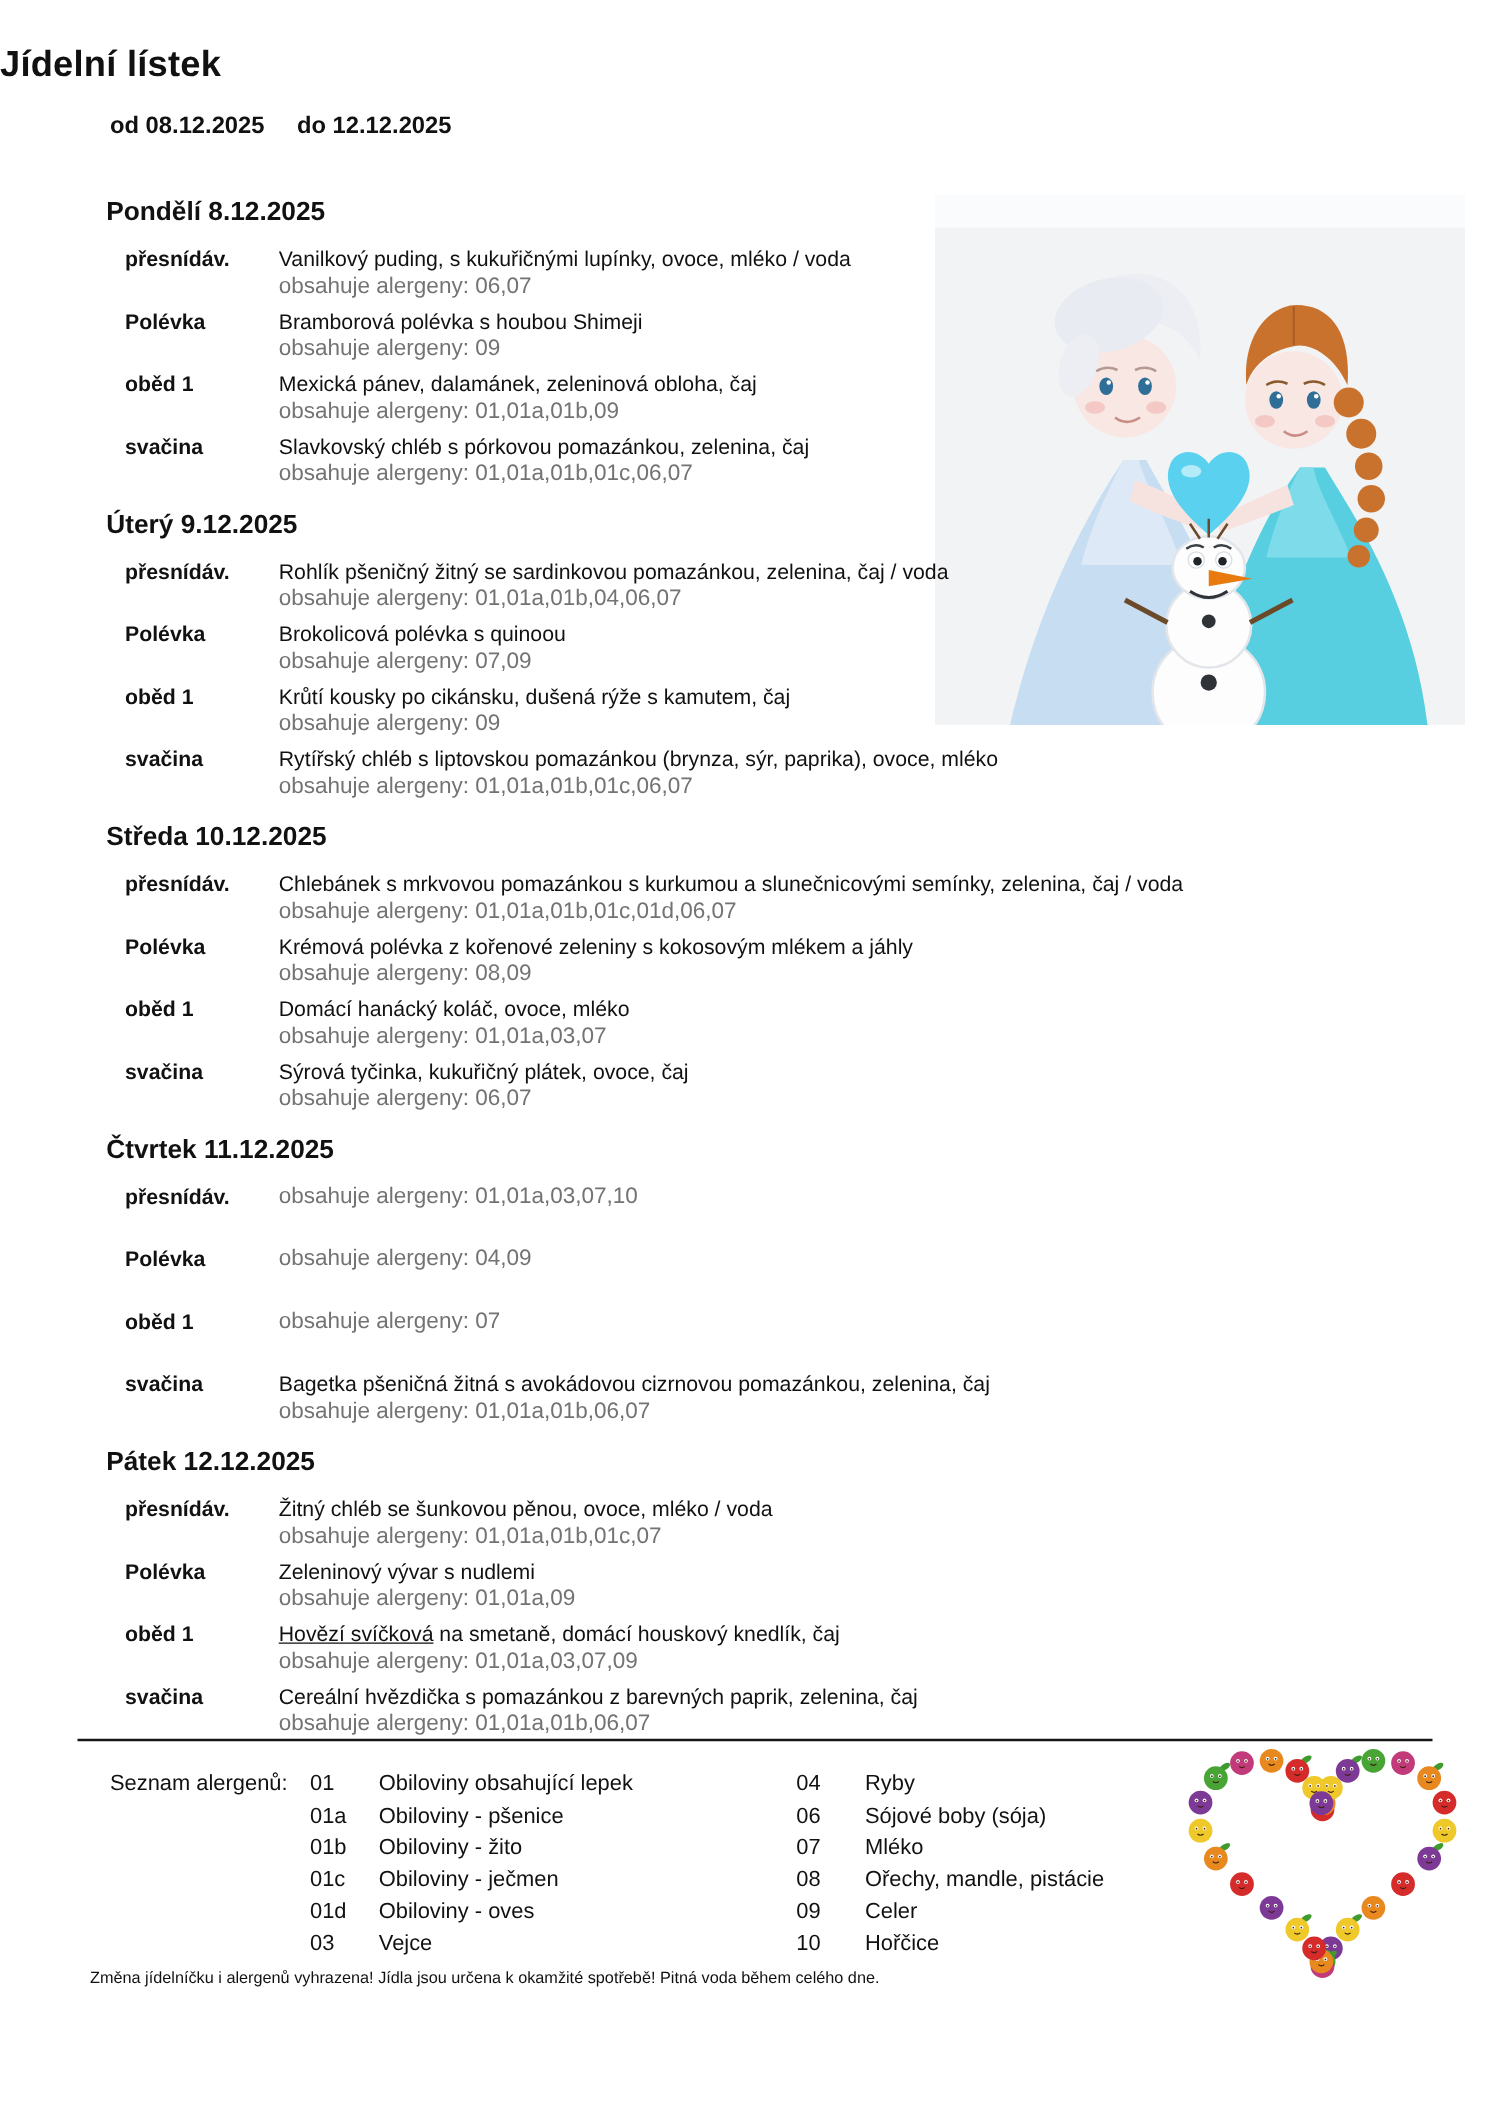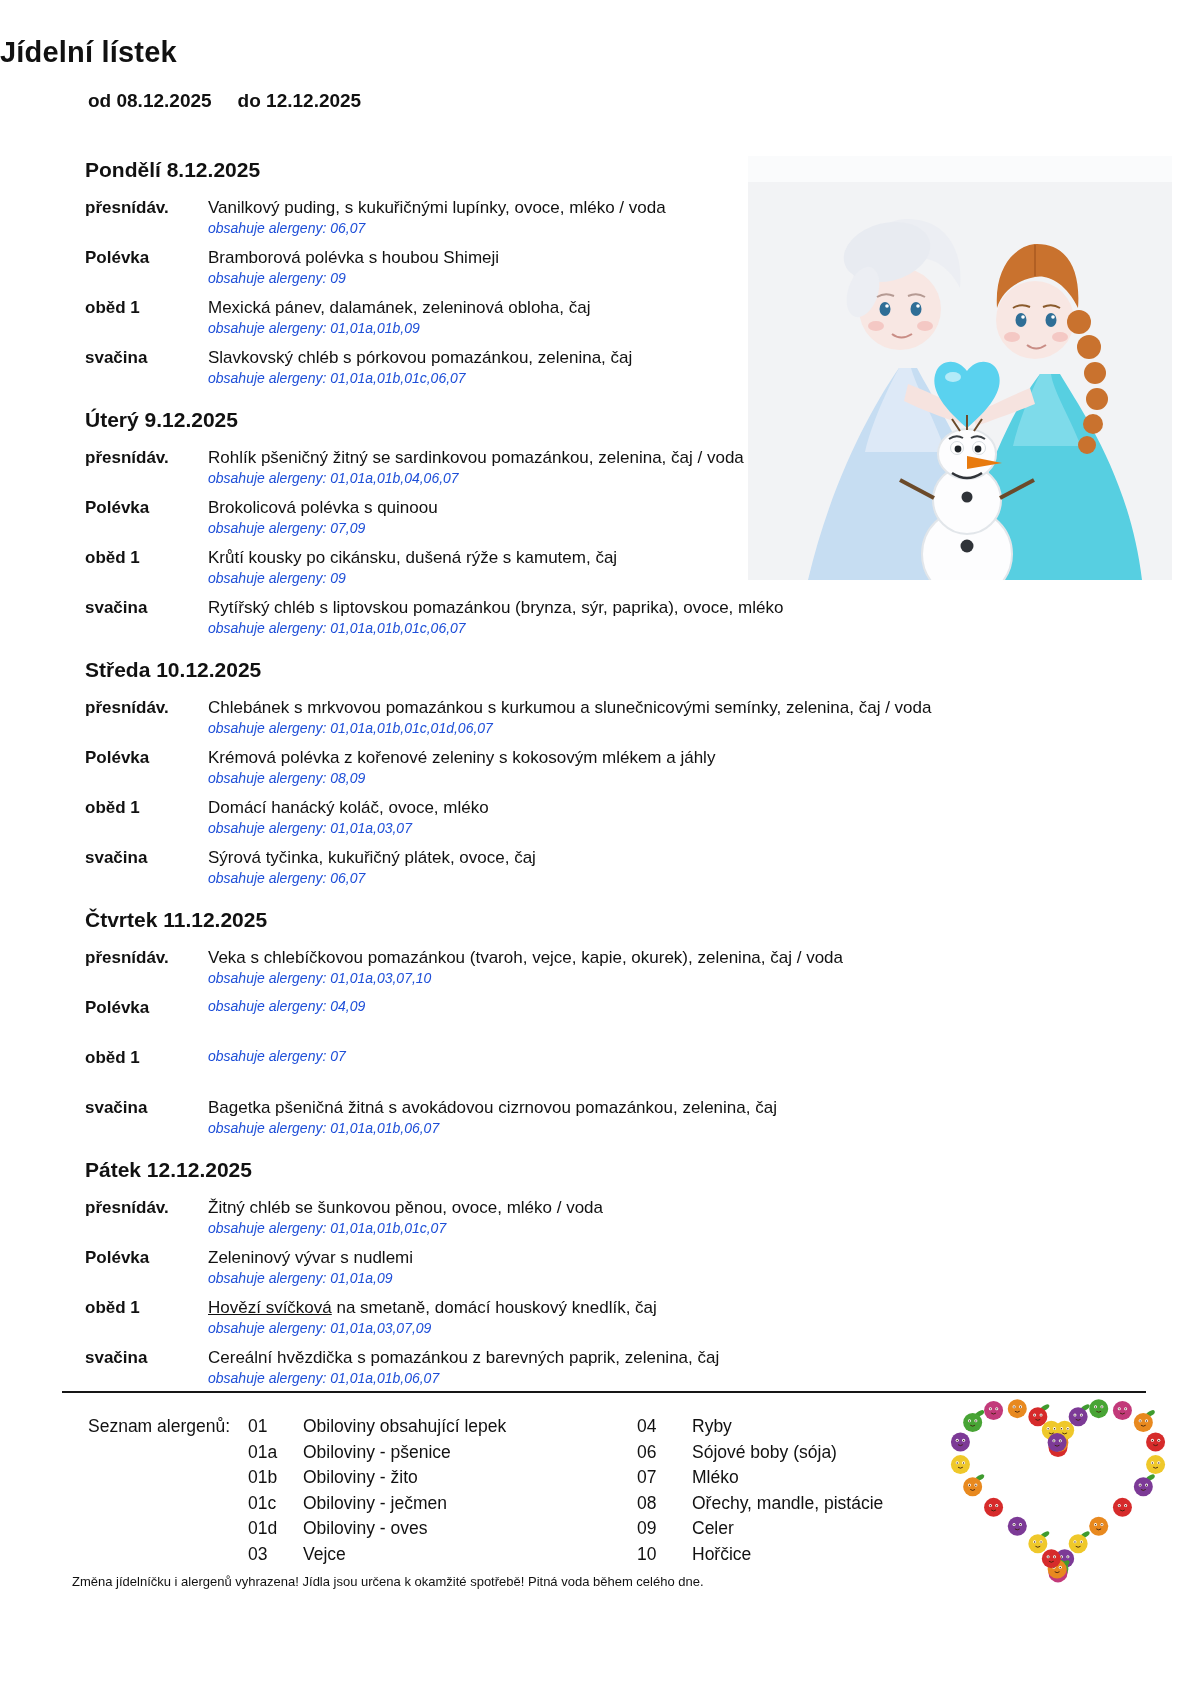--- a/index.html
+++ b/index.html
@@ -18,27 +18,27 @@
   .date-range {
     position: absolute; top: 90px; left: 88px;
     font-size: 19px; font-weight: 700;
   }
   .date-range .from { margin-right: 26px; }
 
   
   .menu { position: absolute; top: 157px; left: 85px; width: 1000px; z-index: 2; }
   .day { height: 250px; }
   .day-title { font-size: 21px; font-weight: 700; line-height: 26px; }
-  .day-meals { margin-top: 14px; }
+  .day-meals { margin-top: 14px; margin-left: 15px; }
   .meal { display: flex; height: 50px; }
   .meal-label { width: 123px; flex: none; font-size: 17px; font-weight: 700; line-height: 22px; }
   .meal-body { white-space: nowrap; }
   .meal-dish { font-size: 17px; line-height: 22px; }
   .dish-underlined { text-decoration: underline; }
-  .meal-allergens { font-size: 14px; font-style: italic; line-height: 19px; color: #1d4ed8; }
+  .meal-allergens { font-size: 18px; line-height: 19px; color: #737373; }
 
   
   .frozen-art { position: absolute; left: 748px; top: 156px; width: 424px; height: 424px; z-index: 1; }
 
   
   .rule { position: absolute; left: 62px; top: 1391px; width: 1084px; height: 2px; background: #161616; }
 
   
   .legend { position: absolute; left: 88px; top: 1414px; width: 860px; font-size: 17.5px; z-index: 2; }
   .legend-heading { position: absolute; left: 0; top: 0; line-height: 25.6px; }
@@ -246,21 +246,20 @@
   </div>
 </div>
   </section>
 
   <section class="day">
     <h2 class="day-title">Čtvrtek 11.12.2025</h2>
     <div class="day-meals">
   <div class="meal">
     <div class="meal-label">přesnídáv.</div>
     <div class="meal-body">
-      <div class="meal-dish"><span class="dish-underlined"></span><span>Veka s chlebíčkovou pomazánkou (tvaroh, vejce, kapie, okurek), zelenina, čaj / voda</span></div>
       <div class="meal-allergens">obsahuje alergeny: 01,01a,03,07,10</div>
     </div>
   </div>
 
   <div class="meal">
     <div class="meal-label">Polévka</div>
     <div class="meal-body">
       <div class="meal-allergens">obsahuje alergeny: 04,09</div>
     </div>
   </div>

